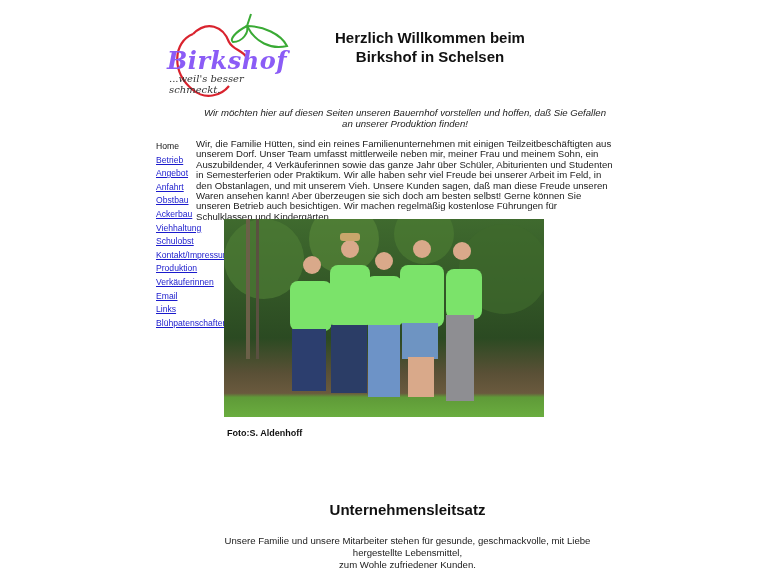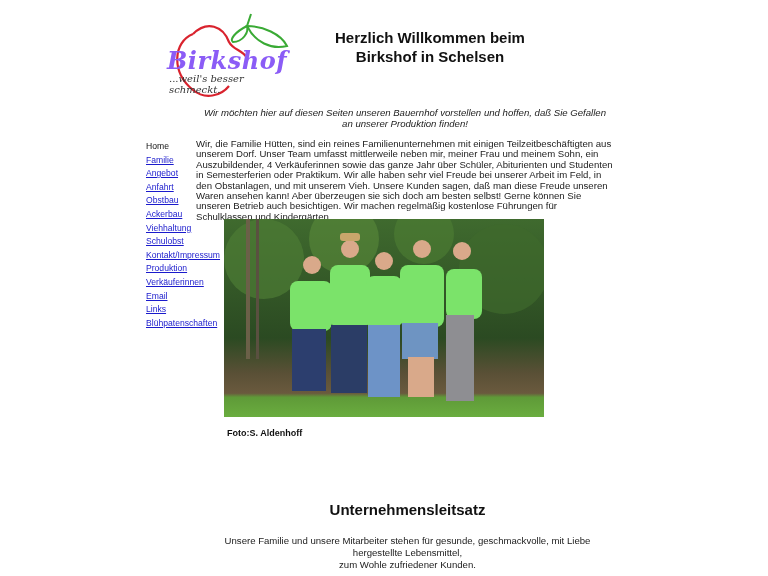--- a/index.html
+++ b/index.html
@@ -5,21 +5,21 @@
   html, body { margin: 0; padding: 0; background: #ffffff; }
   body { width: 768px; height: 576px; position: relative; overflow: hidden;
          font-family: "Liberation Sans", sans-serif; color: #111; }
   .logo { position: absolute; left: 163px; top: 12px; width: 130px; height: 86px; }
   .title { position: absolute; left: 300px; top: 28px; width: 260px; text-align: center;
            font-weight: bold; font-size: 15px; line-height: 19px; color: #111; }
   .intro { position: absolute; left: 200px; top: 108px; width: 410px; text-align: center;
            font-size: 9.6px; line-height: 10.6px; color: #222; font-style: italic; }
   .about { position: absolute; left: 196px; top: 139px; width: 418px; text-align: left;
            font-size: 9.6px; line-height: 10.4px; color: #222; }
-  .nav { position: absolute; left: 146px; top: 140px; width: 80px; }
+  .nav { position: absolute; left: 156px; top: 140px; width: 80px; }
   .nav a, .nav span { display: block; font-size: 8.6px; line-height: 13.6px; white-space: nowrap; }
   .nav a { color: #1a1acc; text-decoration: underline; }
   .nav span { color: #111; }
   .photo { position: absolute; left: 224px; top: 219px; width: 320px; height: 198px; overflow: hidden; }
   .caption { position: absolute; left: 227px; top: 428px; font-size: 9px; font-weight: bold; color: #111; }
   .h2 { position: absolute; left: 230px; top: 501px; width: 355px; text-align: center;
         font-weight: bold; font-size: 15px; color: #111; }
   .motto { position: absolute; left: 215px; top: 535px; width: 385px; text-align: center;
            font-size: 9.6px; line-height: 11.8px; color: #222; }
 </style>
@@ -39,21 +39,21 @@
 
 <div class="title">
   <div>Herzlich Willkommen beim</div>
   <div>Birkshof in Schelsen</div>
 </div>
 
 <div class="intro">Wir möchten hier auf diesen Seiten unseren Bauernhof vorstellen und hoffen, daß Sie Gefallen an unserer Produktion finden!</div>
 
 <nav class="nav">
   <span>Home</span>
-  <a href="#">Familie</a>
+  <a href="#">Betrieb</a>
   <a href="#">Angebot</a>
   <a href="#">Anfahrt</a>
   <a href="#">Obstbau</a>
   <a href="#">Ackerbau</a>
   <a href="#">Viehhaltung </a>
   <a href="#">Schulobst</a>
   <a href="#">Kontakt/Impressum</a>
   <a href="#">Produktion</a>
   <a href="#">Verkäuferinnen</a>
   <a href="#">Email</a>

